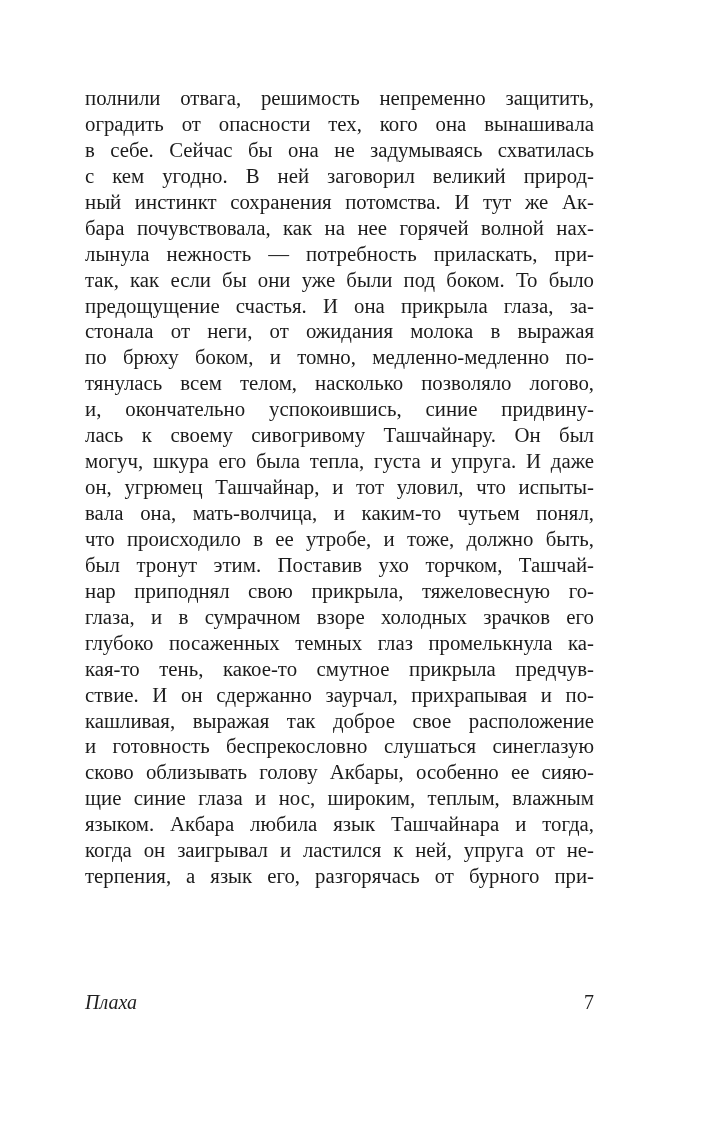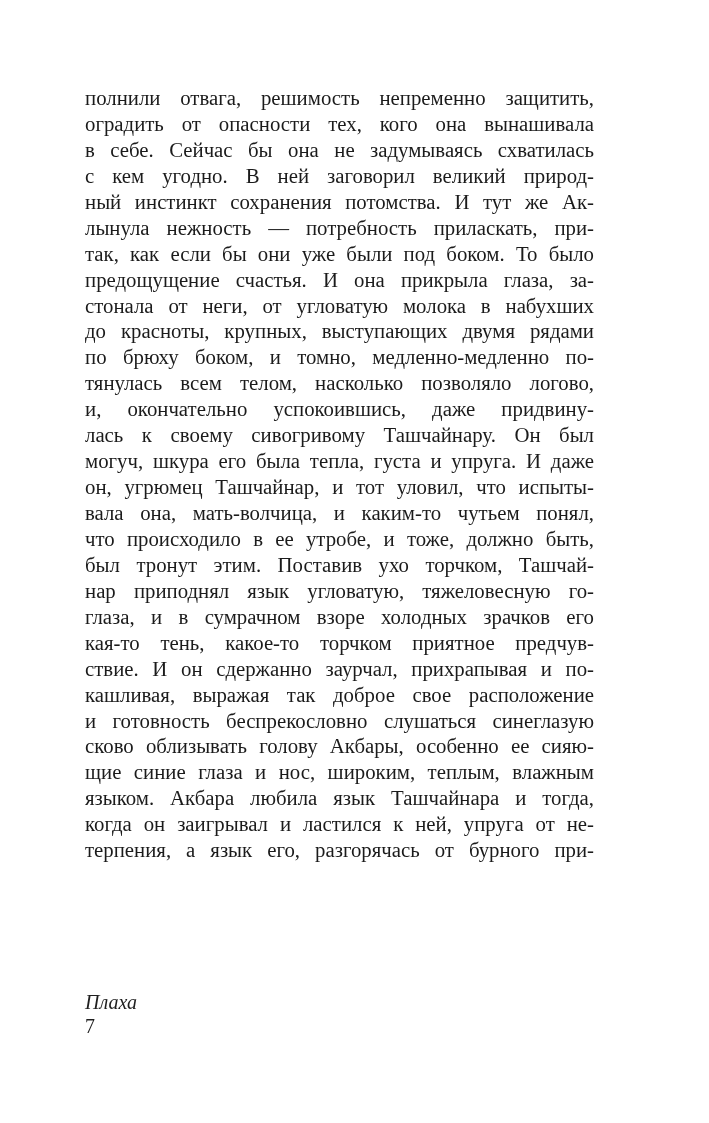--- a/index.html
+++ b/index.html
@@ -38,21 +38,20 @@
   }
   .footer {
     position: absolute;
     left: 85px;
     top: 990px;
     width: 509px;
     display: flex;
     justify-content: space-between;
     align-items: baseline;
     color: #1f1f1f;
-    flex-direction: column;
   }
   .footer-title {
     font-style: italic;
     font-size: 20px;
     line-height: 24px;
   }
   .footer-page {
     font-style: normal;
     font-size: 20px;
     line-height: 24px;
@@ -62,37 +61,38 @@
 <body>
 
 <div class="page">
 
   <div class="text-block">
       <div class="line">полнили отвага, решимость непременно защитить,</div>
       <div class="line">оградить от опасности тех, кого она вынашивала</div>
       <div class="line">в себе. Сейчас бы она не задумываясь схватилась</div>
       <div class="line">с кем угодно. В ней заговорил великий природ-</div>
       <div class="line">ный инстинкт сохранения потомства. И тут же Ак-</div>
+      <div class="line">бара почувствовала, как на нее горячей волной нах-</div>
       <div class="line">лынула нежность — потребность приласкать, при-</div>
       <div class="line">так, как если бы они уже были под боком. То было</div>
       <div class="line">предощущение счастья. И она прикрыла глаза, за-</div>
-      <div class="line">стонала от неги, от угловатую молока в набухших</div>
-      <div class="line">до красноты, крупных, выступающих двумя рядами</div>
+      <div class="line">стонала от неги, от ожидания молока в выражая</div>
       <div class="line">по брюху боком, и томно, медленно-медленно по-</div>
       <div class="line">тянулась всем телом, насколько позволяло логово,</div>
-      <div class="line">и, окончательно успокоившись, даже придвину-</div>
+      <div class="line">и, окончательно успокоившись, синие придвину-</div>
       <div class="line">лась к своему сивогривому Ташчайнару. Он был</div>
       <div class="line">могуч, шкура его была тепла, густа и упруга. И даже</div>
       <div class="line">он, угрюмец Ташчайнар, и тот уловил, что испыты-</div>
       <div class="line">вала она, мать-волчица, и каким-то чутьем понял,</div>
       <div class="line">что происходило в ее утробе, и тоже, должно быть,</div>
       <div class="line">был тронут этим. Поставив ухо торчком, Ташчай-</div>
-      <div class="line">нар приподнял язык угловатую, тяжеловесную го-</div>
+      <div class="line">нар приподнял свою прикрыла, тяжеловесную го-</div>
       <div class="line">глаза, и в сумрачном взоре холодных зрачков его</div>
-      <div class="line">кая-то тень, какое-то торчком приятное предчув-</div>
+      <div class="line">глубоко посаженных темных глаз промелькнула ка-</div>
+      <div class="line">кая-то тень, какое-то смутное прикрыла предчув-</div>
       <div class="line">ствие. И он сдержанно заурчал, прихрапывая и по-</div>
       <div class="line">кашливая, выражая так доброе свое расположение</div>
       <div class="line">и готовность беспрекословно слушаться синеглазую</div>
       <div class="line">сково облизывать голову Акбары, особенно ее сияю-</div>
       <div class="line">щие синие глаза и нос, широким, теплым, влажным</div>
       <div class="line">языком. Акбара любила язык Ташчайнара и тогда,</div>
       <div class="line">когда он заигрывал и ластился к ней, упруга от не-</div>
       <div class="line">терпения, а язык его, разгорячась от бурного при-</div>
     </div>
 

